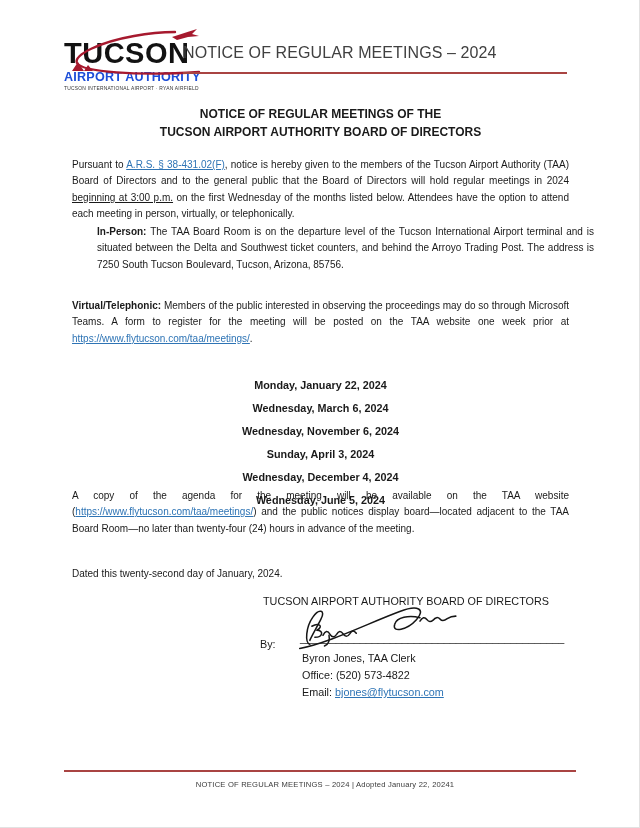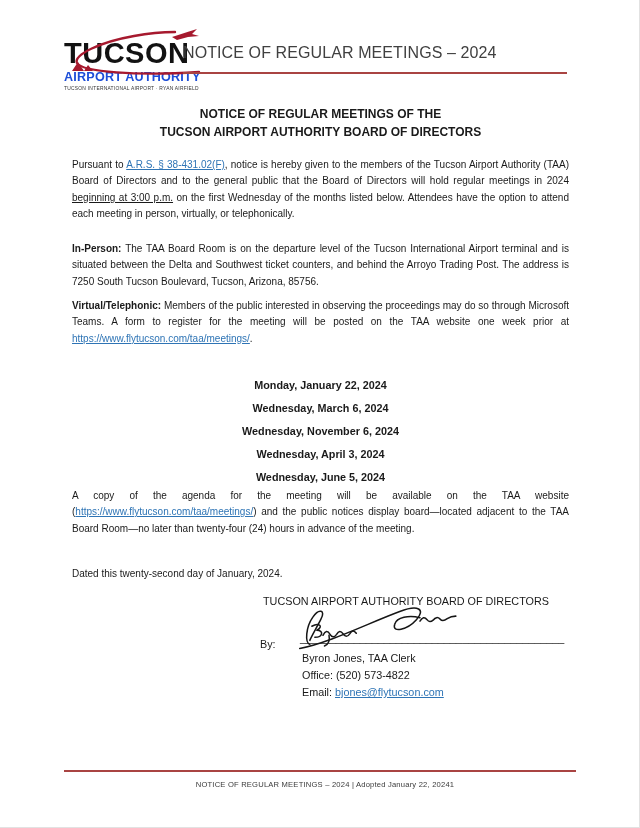--- a/index.html
+++ b/index.html
@@ -46,21 +46,21 @@
   
   .doc-title{
     position:absolute;left:72px;top:106px;width:497px;
     text-align:center;font-weight:bold;font-size:12px;line-height:17.5px;
   }
   .para{
     position:absolute;left:72px;width:497px;
     font-size:10px;line-height:16.3px;text-align:justify;
   }
   .p-pursuant{top:157px;}
-  .p-inperson{top:241px;}
+  .p-inperson{top:224px;margin-left:25px;}
   .p-virtual{top:298px;}
   .p-agenda{top:488px;}
   .p-dated{top:566px;text-align:left;}
 
   .dates{
     position:absolute;left:72px;top:374px;width:497px;
     display:grid;grid-template-columns:1fr;
     font-weight:bold;font-size:10.8px;line-height:23px;
   }
   .dates .cell{text-align:center;}
@@ -109,21 +109,22 @@
   <div class="para p-pursuant"><span>Pursuant to </span><span class="link">A.R.S. § 38-431.02(F)</span><span>, notice is hereby given to the members of the Tucson Airport Authority (TAA) Board of Directors and to the general public that the Board of Directors will hold regular meetings in 2024 </span><span class="u">beginning at 3:00 p.m.</span><span> on the first Wednesday of the months listed below. Attendees have the option to attend each meeting in person, virtually, or telephonically.</span></div>
 
   <div class="para p-inperson"><span class="b">In-Person:</span><span> The TAA Board Room is on the departure level of the Tucson International Airport terminal and is situated between the Delta and Southwest ticket counters, and behind the Arroyo Trading Post. The address is 7250 South Tucson Boulevard, Tucson, Arizona, 85756.</span></div>
 
   <div class="para p-virtual"><span class="b">Virtual/Telephonic:</span><span> Members of the public interested in observing the proceedings may do so through Microsoft Teams. A form to register for the meeting will be posted on the TAA website one week prior at </span><span class="link">https://www.flytucson.com/taa/meetings/</span><span>.</span></div>
 
   <div class="dates">
     <div class="cell">Monday, January 22, 2024</div>
     <div class="cell">Wednesday, March 6, 2024</div>
     <div class="cell">Wednesday, November 6, 2024</div>
-    <div class="cell">Wednesday, April 3, 2024</div>
+    <div class="cell">Sunday, April 3, 2024</div>
+    <div class="cell">Wednesday, December 4, 2024</div>
     <div class="cell">Wednesday, June 5, 2024</div>
     <div class="cell"></div>
   </div>
 
   <div class="para p-agenda"><span>A copy of the agenda for the meeting will be available on the TAA website (</span><span class="link">https://www.flytucson.com/taa/meetings/</span><span>) and the public notices display board—located adjacent to the TAA Board Room—no later than twenty-four (24) hours in advance of the meeting.</span></div>
 
   <div class="para p-dated">Dated this twenty-second day of January, 2024.</div>
 
   <div class="org-line">TUCSON AIRPORT AUTHORITY BOARD OF DIRECTORS</div>
   <div class="by-label">By:</div>

